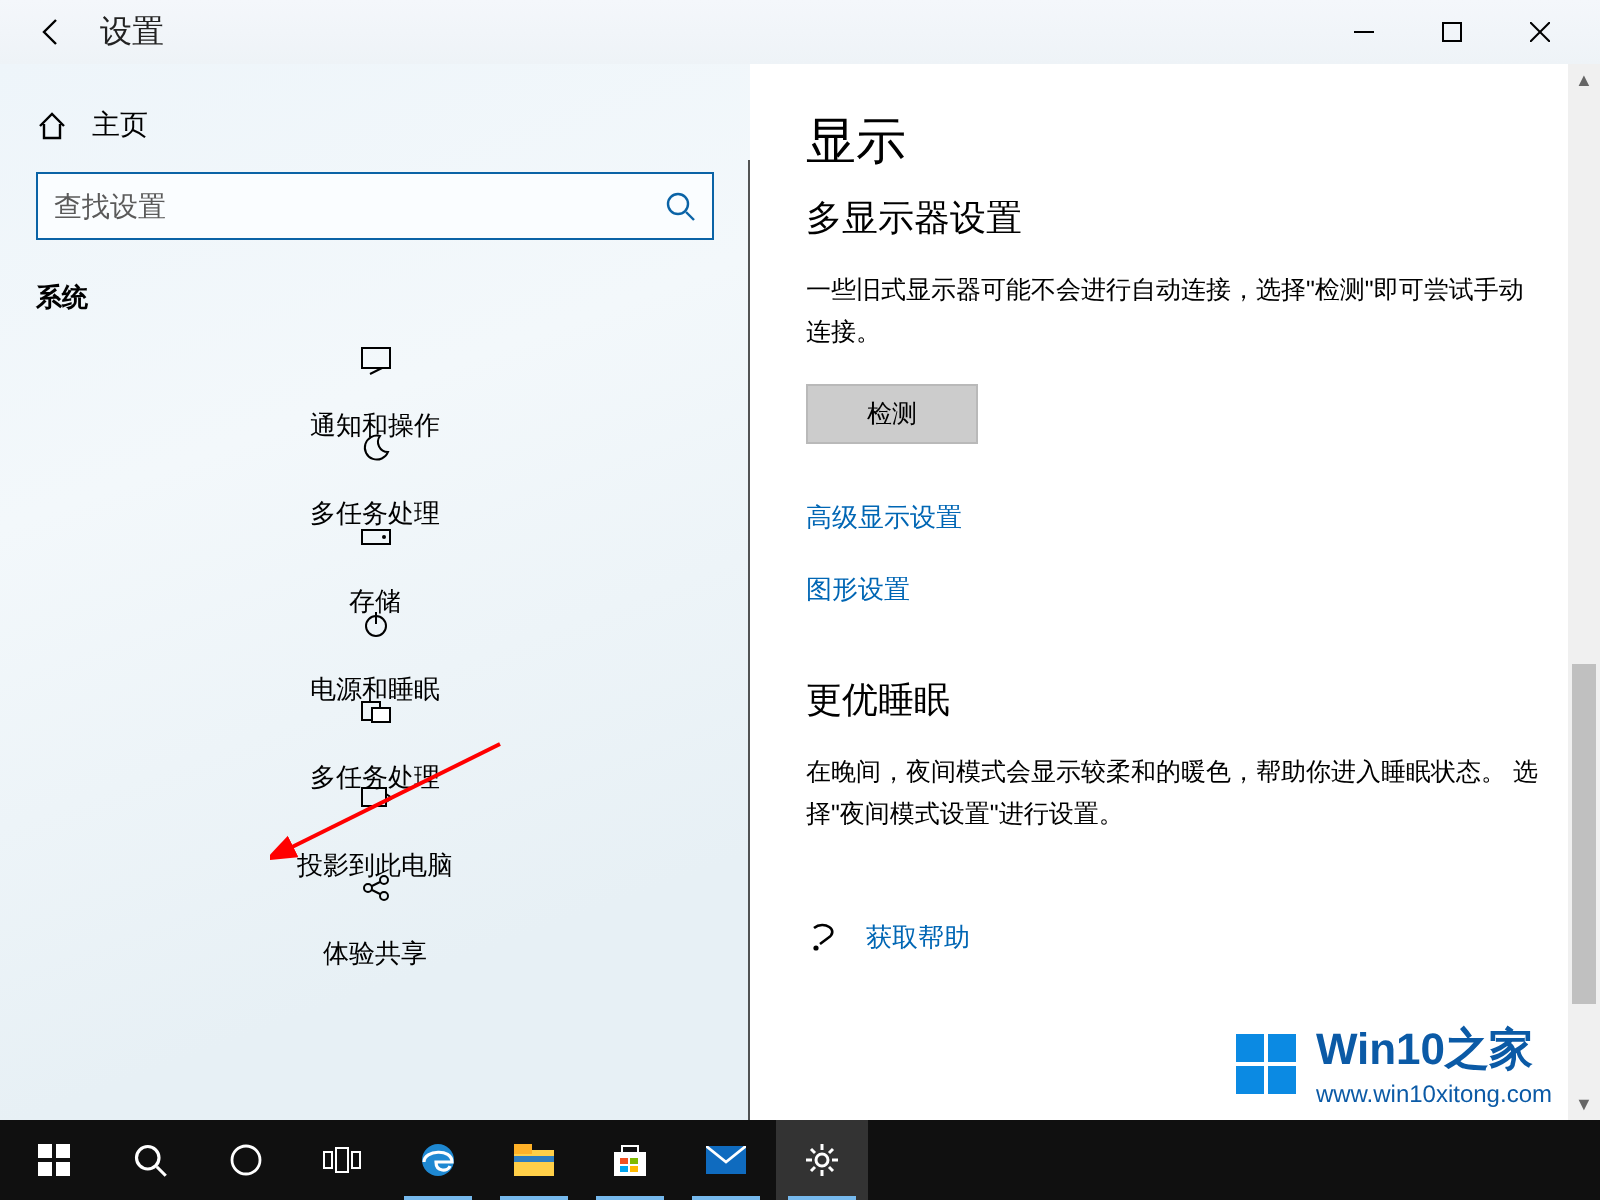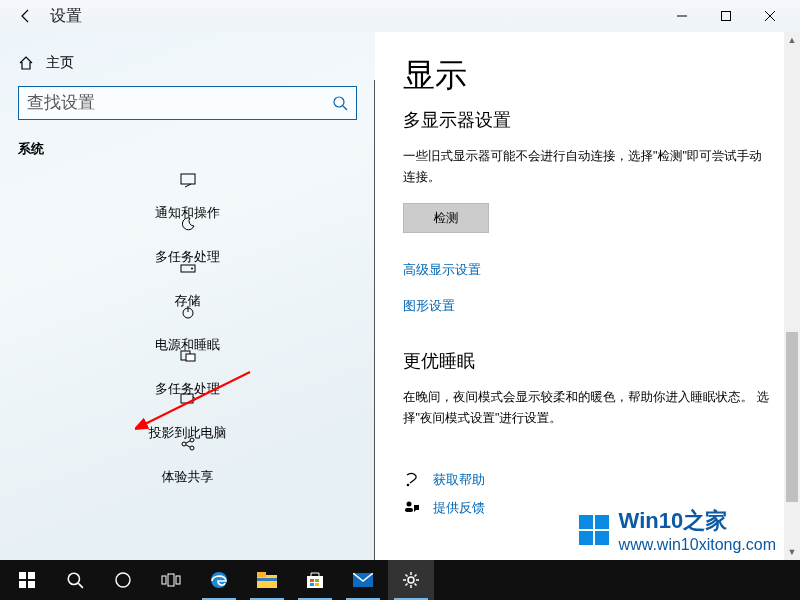--- a/index.html
+++ b/index.html
@@ -10,36 +10,36 @@
 .titlebar .title { padding-left: 6px; font-size: 16px; color:#222; }
 .titlebar .winbtns { margin-left:auto; display:flex; }
 .titlebar .winbtn { width:44px;height:28px;display:flex;align-items:center;justify-content:center;color:#222; }
 
 .main { display:flex; height: 528px; }
 
 .sidebar { width: 375px; padding: 16px 0 16px 0; background: linear-gradient(160deg,#eef5fa 0%,#f3f8fb 35%,#e7f0f5 80%); position:relative; }
 .home { display:flex; align-items:center; gap:12px; padding: 6px 18px 14px 18px; color:#000; font-size:14px; }
 .searchwrap { margin: 0 18px 20px 18px; }
 .searchbox { height:34px; border:1px solid #0a63a6; background:#fafdff; display:flex; align-items:center; padding:0 8px; }
-.searchbox input { flex:1; border:none; outline:none; background:transparent; font-size:17px; color:#14532d; }
+.searchbox input { flex:1; border:none; outline:none; background:transparent; font-size:14px; color:#14532d; }
 .searchbox input::placeholder{color:#5a5a5a;}
 .searchbox .sicon{color:#0a63a6;}
 
 .section-head { padding: 0 18px 14px 18px; font-size:13px; font-weight:600; color:#000; }
 
 .nav { display:flex; flex-direction:column; }
 .nav-item { display:flex; align-items:center; gap:16px; height:44px; padding:0 18px; font-size:13px; color:#000; cursor:pointer;flex-direction:column; }
 .nav-item .ni-icon{ width:18px; height:18px; display:flex; align-items:center; justify-content:center; color:#333; }
 
 .divider { position:absolute; right:0; top:48px; bottom:0; width:1px; background:#2b2b2b; opacity:.8; }
 
 .arrow { position:absolute; left:135px; top:335px; pointer-events:none; }
 
 .content { flex:1; padding: 22px 28px 0 28px; position:relative; background:#fff; overflow:hidden; }
-.content h1 { font-size:32px; font-weight:400; color:#000; margin-bottom:10px; }
+.content h1 { font-size:25px; font-weight:400; color:#000; margin-bottom:10px; }
 .content h2 { font-size:18px; font-weight:400; color:#000; margin: 6px 0 14px 0; }
 .content p.desc { font-size:12.5px; color:#000; line-height:1.7; margin-bottom:14px; }
 .btn { display:inline-block; min-width:86px; height:30px; line-height:28px; text-align:center; font-size:12.5px; background:#ccc; border:1px solid #b9b9b9; color:#000; margin-bottom:22px; }
 .link { display:block; color:#0066b4; font-size:13px; margin: 6px 0 18px 0; cursor:pointer; }
 .section2 { margin-top: 34px; }
 .helprow { display:flex; align-items:center; gap:12px; color:#0066b4; font-size:13px; margin:10px 0; }
 .helprow .hicon{ width:18px;height:18px; color:#333; display:flex;align-items:center;justify-content:center; }
 
 .scrollbar { position:absolute; right:0; top:0; bottom:0; width:16px; background:#f0f0f0; }
 .scrollbar .thumb{ position:absolute; right:2px; left:2px; top:300px; height:170px; background:#c0c0c0; }
@@ -48,21 +48,21 @@
 
 .taskbar { position:absolute; left:0; right:0; bottom:0; height:40px; background:#101010; display:flex; align-items:center; gap:2px; padding:0 4px; }
 .taskbar .tb { width:46px; height:40px; display:flex; align-items:center; justify-content:center; color:#fff; position:relative; }
 .taskbar .tb.active::after{content:"";position:absolute;left:6px;right:6px;bottom:0;height:2px;background:#76b9ed;}
 .taskbar .tb.settings{ background:#333; }
 
 .watermark { position:absolute; right:24px; bottom:46px; display:flex; align-items:center; gap:10px; color:#0b5aa6; }
 .watermark .wlogo{ display:grid; grid-template-columns:14px 14px; grid-template-rows:14px 14px; gap:2px; }
 .watermark .wlogo span{ background:#0b8ae3; }
 .watermark .wtxt{ font-weight:700; font-size:22px; }
-.watermark .wtxt small{display:block;font-size:16px;font-weight:400;color:#0b5aa6;}
+.watermark .wtxt small{display:block;font-size:12px;font-weight:400;color:#0b5aa6;}
 
 svg{display:block;}
 </style>
 </head>
 <body>
 
 <div class="titlebar">
   <div class="back">
     <svg width="16" height="16" viewBox="0 0 16 16">
         <path d="M10 2 L4 8 L10 14" stroke="#000" stroke-width="1.2" fill="none"></path>
@@ -207,30 +207,20 @@
     <div style="height:18px"></div>
     <div class="helprow">
       <span class="hicon">
           <svg width="16" height="16" viewBox="0 0 16 16">
             <path d="M3 3 C8 -1 16 4 10 8 L6 11" stroke="#000" fill="none" stroke-width="1.3"></path>
             <circle cx="4" cy="13" r="1.3" fill="#000"></circle>
           </svg>
         </span>
       <span>获取帮助</span>
     </div>
-    <div class="helprow">
-      <span class="hicon">
-          <svg width="16" height="16" viewBox="0 0 16 16">
-            <circle cx="5" cy="4" r="2.5" fill="#000"></circle>
-            <rect x="1" y="8" width="8" height="4" rx="2" fill="#000"></rect>
-            <path d="M10 5 L15 5 L15 10 L12 10 L10 12 Z" fill="#000"></path>
-          </svg>
-        </span>
-      <span>提供反馈</span>
-    </div>
 
     <div class="scrollbar">
       <div class="arrowbtn up">▲</div>
       <div class="thumb"></div>
       <div class="arrowbtn down">▼</div>
     </div>
   </div>
 </div>
 
 <div class="watermark">

